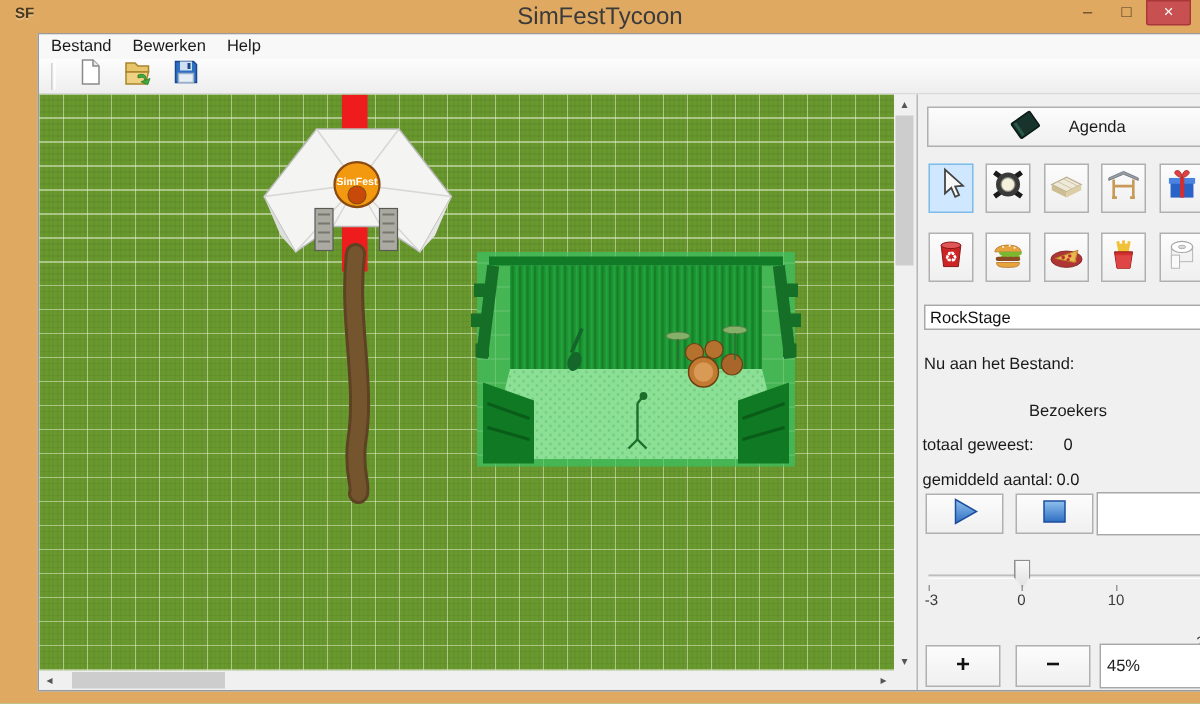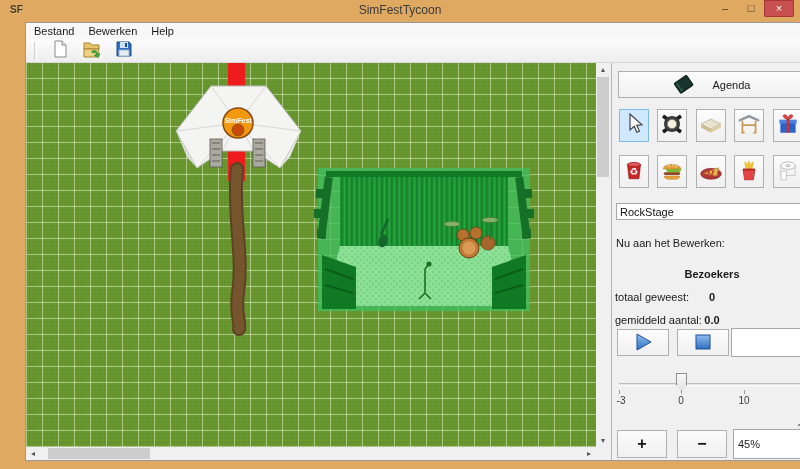--- a/index.html
+++ b/index.html
@@ -3,21 +3,21 @@
 <meta charset="utf-8">
 <style>
   * { margin:0; padding:0; box-sizing:border-box; }
   html,body { width:800px; height:469px; font-family:"Liberation Sans", sans-serif; }
   .window { position:relative; width:800px; height:469px; background:#dfa961; overflow:hidden; }
 
   
   .titlebar { position:absolute; left:0; top:0; width:800px; height:22px; }
   .app-icon { position:absolute; left:10px; top:4px; font-size:10px; font-weight:bold; color:#4a3a20;
               text-shadow:0 1px 0 rgba(255,255,255,.25); }
-  .win-title { position:absolute; left:0; top:3px; width:100%; text-align:center; font-size:12px; color:#3a3a3a; }
+  .win-title { position:absolute; left:0; top:3px; width:100%; text-align:center; font-size:16px; color:#3a3a3a; }
   .win-controls { position:absolute; right:6px; top:0; height:22px; display:flex; align-items:flex-start; }
   .wc { width:26px; height:17px; text-align:center; font-size:11px; color:#4a3a20; line-height:16px; cursor:default; }
   .wc-close { width:30px; background:#c85050; color:#fff; border-radius:0 0 2px 2px; box-shadow:inset 0 0 0 1px #a83838; }
 
   
   .client { position:absolute; left:25px; top:22px; width:783px; height:439px; background:#f0f0f0;
             border:1px solid #9a9a9a; }
   .menubar { position:absolute; left:0; top:0; width:781px; height:16px; background:#f8f8f8; display:flex;
              align-items:center; padding-left:8px; gap:14px; }
   .menu-item { font-size:11px; color:#1a1a1a; }
@@ -54,21 +54,21 @@
            border-left:1px solid #b5b5b5; }
   .btn { position:absolute; background:linear-gradient(#fcfcfc,#f0f0f0); border:1px solid #b0b0b0;
          display:flex; align-items:center; justify-content:center; font-size:11px; color:#1a1a1a; }
   .agenda-btn { left:6px; top:8px; width:185px; height:27px; gap:16px; }
   .tbtn { position:absolute; width:30px; height:33px; background:linear-gradient(#fcfcfc,#efefef);
           border:1px solid #b0b0b0; display:flex; align-items:center; justify-content:center; }
   .tbtn.selected { background:#cfe8ff; border-color:#7fbbe8; }
   .stage-input { position:absolute; left:4px; top:140px; width:190px; height:17px; border:1px solid #a8a8a8;
                  font-size:11px; padding:0 3px; font-family:"Liberation Sans",sans-serif; background:#fff; color:#111; }
   .plabel { position:absolute; font-size:11px; color:#1a1a1a; white-space:nowrap; }
-  .pcenter { text-align:center;font-weight:bold; }
+  .pcenter { text-align:center; }
   .white-field { position:absolute; background:#fff; border:1px solid #a8a8a8; font-size:11px; color:#222;
                  display:flex; align-items:center; padding-left:4px; }
 
   
   .slider-track { position:absolute; left:7px; top:320px; width:187px; height:3px; background:#e2e2e2;
                   border-top:1px solid #bdbdbd; border-bottom:1px solid #fdfdfd; }
   .slider-thumb { position:absolute; top:310px; width:11px; height:19px;
                   background:linear-gradient(#f8f8f8,#e2e2e2); border:1px solid #8f8f8f;
                   clip-path:polygon(0 0,100% 0,100% 62%,50% 100%,0 62%); }
   .tick { position:absolute; top:327px; width:1px; height:4px; background:#9a9a9a; }
@@ -355,21 +355,21 @@
                 <rect x="4.5" y="7" width="13" height="9" fill="#f2f2f2" stroke="#b5b5b5" stroke-width="0.6"></rect>
                 <rect x="4.5" y="12" width="5" height="8" fill="#fafafa" stroke="#b5b5b5" stroke-width="0.6"></rect>
                 <ellipse cx="11" cy="7" rx="6.5" ry="3.4" fill="#ffffff" stroke="#a8a8a8" stroke-width="0.7"></ellipse>
                 <ellipse cx="11" cy="7" rx="2.2" ry="1.1" fill="#d8d8d8" stroke="#a8a8a8" stroke-width="0.5"></ellipse>
               </svg>
           </span>
         </div>
 
         <input class="stage-input" value="RockStage" style="">
 
-        <div class="plabel" style="left:4px;top:174px;">Nu aan het Bewerken:</div>
+        <div class="plabel" style="left:4px;top:174px;">Nu aan het Bestand:</div>
         <div class="plabel pcenter" style="left:55px;top:205px;width:90px;">Bezoekers</div>
         <div class="plabel" style="left:3px;top:228px;">totaal geweest:</div>
         <div class="plabel pcenter" style="left:55px;top:228px;width:90px;">0</div>
         <div class="plabel" style="left:3px;top:251px;">gemiddeld aantal:</div>
         <div class="plabel pcenter" style="left:55px;top:251px;width:90px;">0.0</div>
 
         <div class="btn" style="left:5px;top:266px;width:52px;height:27px;">
           <span>
             <svg width="22" height="20" viewBox="0 0 22 20">
                 <defs>

